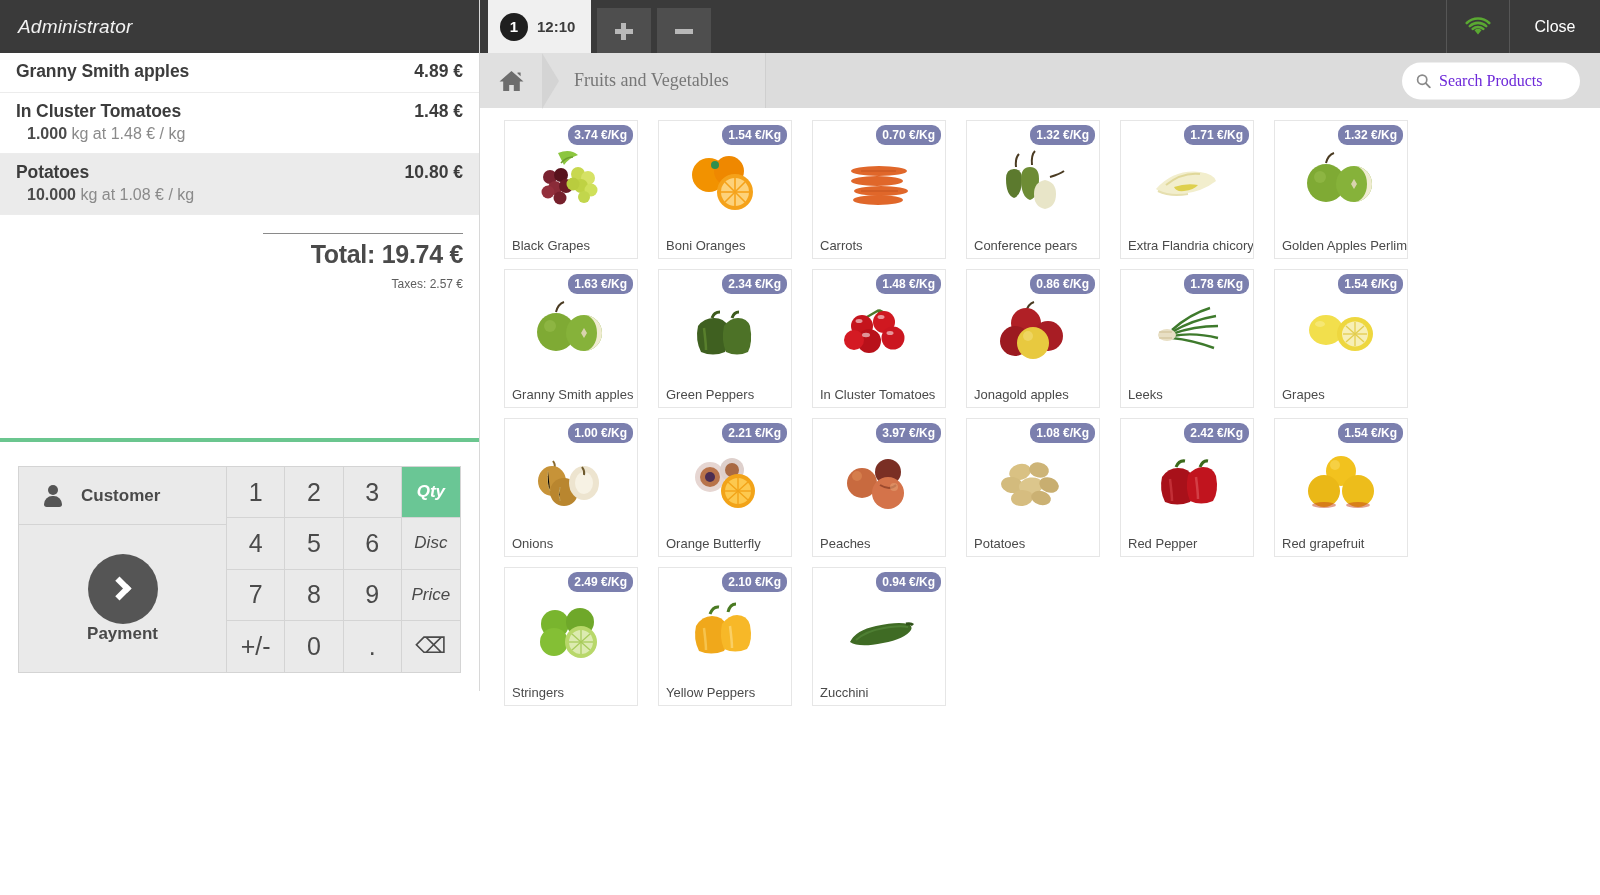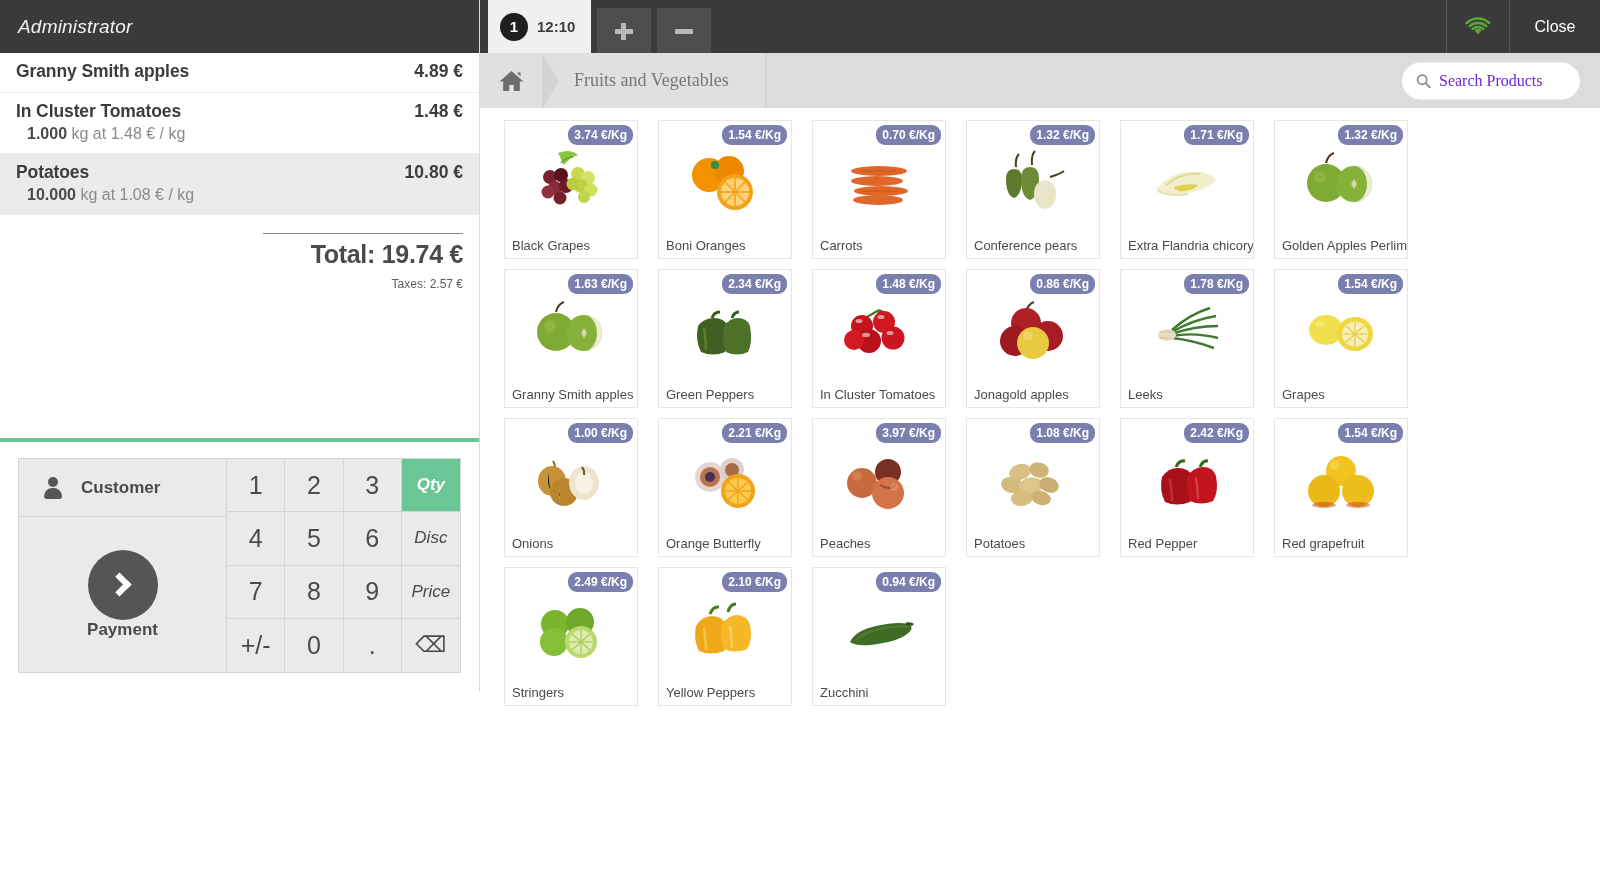--- a/index.html
+++ b/index.html
@@ -70,21 +70,21 @@
   #taxes-line { font-size: 12px; color: #5d5d5d; margin-top: 8px; }
 
   #green-rule {
     flex: 0 0 auto; height: 4px; background: #6bc68f;
     margin-bottom: 0;
   }
 
   
   #pad-area {
     flex: 0 0 249px;
-    padding: 16px 18px 18px 18px;
+    padding: 24px 18px 18px 18px;
     background: #ffffff;
   }
   #pad {
     width: 100%; height: 100%;
     border: 1px solid #d4d4d4;
     background: #eaeaea;
     display: flex;
   }
   #pad-left {
     flex: 0 0 208px;

